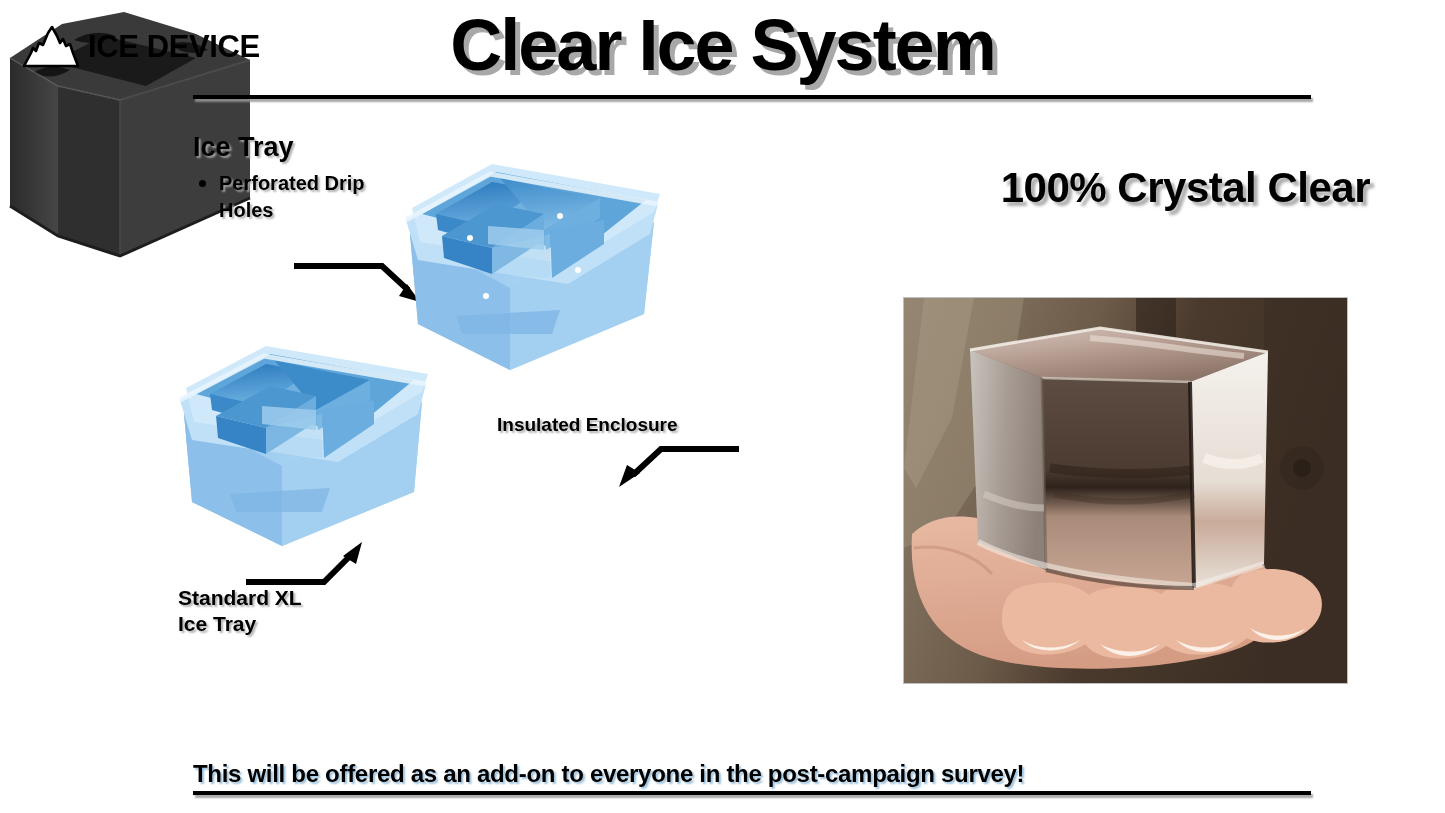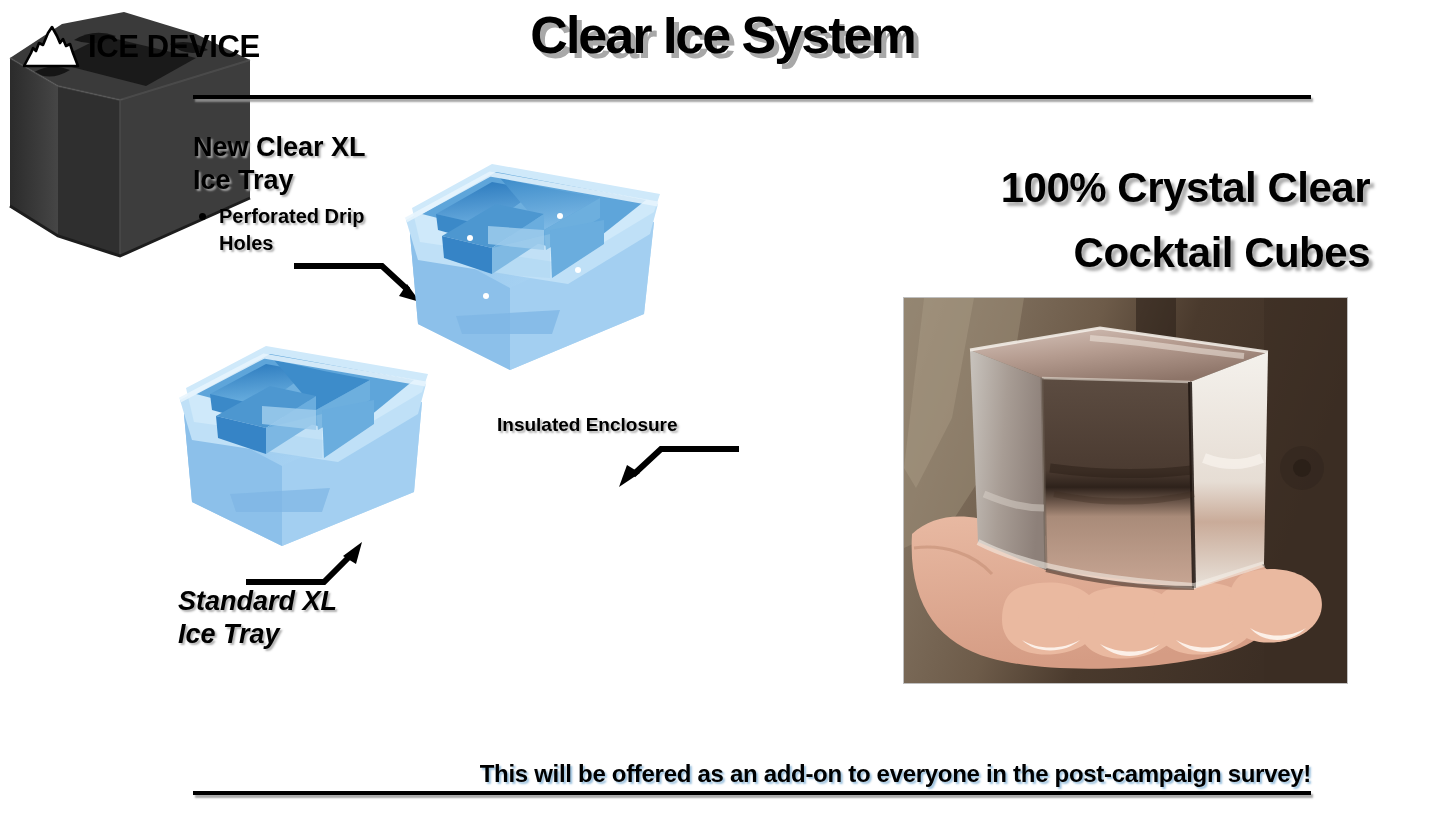--- a/index.html
+++ b/index.html
@@ -34,21 +34,21 @@
     line-height: 1;
     white-space: nowrap;
   }
 
   .deck-title {
     position: absolute;
     left: 0;
     right: 0;
     top: 8px;
     text-align: center;
-    font-size: 52px;
+    font-size: 72px;
     font-weight: bold;
     letter-spacing: -2px;
     line-height: 1.05;
     color: #000;
     text-shadow: 5px 5px 0 #a8a8a8;
   }
 
   .rule {
     position: absolute;
     height: 4px;
@@ -84,23 +84,22 @@
   .bullet-list li::before {
     content: "";
     position: absolute;
     left: 6px; top: 10px;
     width: 7px; height: 7px;
     background: #000;
     border-radius: 50%;
   }
   .callout-standard {
     left: 178px; top: 585px;
-    font-size: 27px;
+    font-size: 21px;
     width: 230px;
-    font-style: italic;
   }
   .callout-enclosure {
     left: 497px; top: 413px;
     font-size: 19px;
     white-space: nowrap;
   }
 
   .arrow-svg { position: absolute; overflow: visible; }
   .arrow-drip { left: 290px; top: 252px; }
   .arrow-standard { left: 240px; top: 540px; }
@@ -137,21 +136,21 @@
     box-shadow: 0 0 0 1px rgba(0,0,0,0.25);
   }
   .photo svg { display: block; width: 100%; height: 100%; }
 
   
   .footer-note {
     position: absolute;
     left: 193px;
     width: 1118px;
     top: 760px;
-    text-align: right;
+    text-align: left;
     font-size: 24px;
     font-weight: bold;
     letter-spacing: -0.3px;
     text-shadow: 2px 2px 2px rgba(150,190,220,0.95);
     white-space: nowrap;
   }
 </style>
 </head>
 <body>
 
@@ -163,21 +162,20 @@
     <path d="M4 43 L11 30 L13 25 L16 28 L19 20 L23 22 L28 10 L32 4 L37 13 L40 20 L43 16 L46 23 L50 21 L53 30 L58 43 Z" fill="#ffffff" stroke="#000000" stroke-width="2.6" stroke-linejoin="round"></path>
   </svg>
   <span class="brand-name">ICE DEVICE</span>
 </div>
 
 <div class="deck-title">Clear Ice System</div>
 <div class="rule rule-top"></div>
 
 
 <div class="callout callout-new">
-  <div>New Clear XL</div>
   <div>Ice Tray</div>
   <ul class="bullet-list">
     <li>Perforated Drip Holes</li>
   </ul>
 </div>
 
 <svg class="arrow-svg arrow-drip" width="140" height="60" viewBox="0 0 140 60">
   <path d="M4 14 L92 14 L118 38" fill="none" stroke="#000" stroke-width="6" stroke-linecap="butt"></path>
   <path d="M130 50 L109 44 L117 32 Z" fill="#000"></path>
 </svg>
@@ -340,21 +338,20 @@
 
   <path d="M10 58 L58 86 L120 100 L250 60" fill="none" stroke="#555" stroke-width="2" opacity="0.6"></path>
   <path d="M120 100 L120 256" fill="none" stroke="#4a4a4a" stroke-width="2" opacity="0.7"></path>
 
   <path d="M10 206 L58 236 L120 256 L250 198" fill="none" stroke="#1d1d1d" stroke-width="3"></path>
 </svg>
 
 
 <div class="headline">
   <div>100% Crystal Clear</div>
-  <div>Cocktail Cubes</div>
 </div>
 
 <div class="photo">
   <svg viewBox="0 0 443 385" preserveAspectRatio="none">
     <defs>
       <linearGradient id="bgG" x1="0" y1="0" x2="1" y2="0.3">
         <stop offset="0" stop-color="#8d7f6d"></stop>
         <stop offset="0.42" stop-color="#6d5b49"></stop>
         <stop offset="0.62" stop-color="#4a3a2d"></stop>
         <stop offset="1" stop-color="#3c2e24"></stop>

